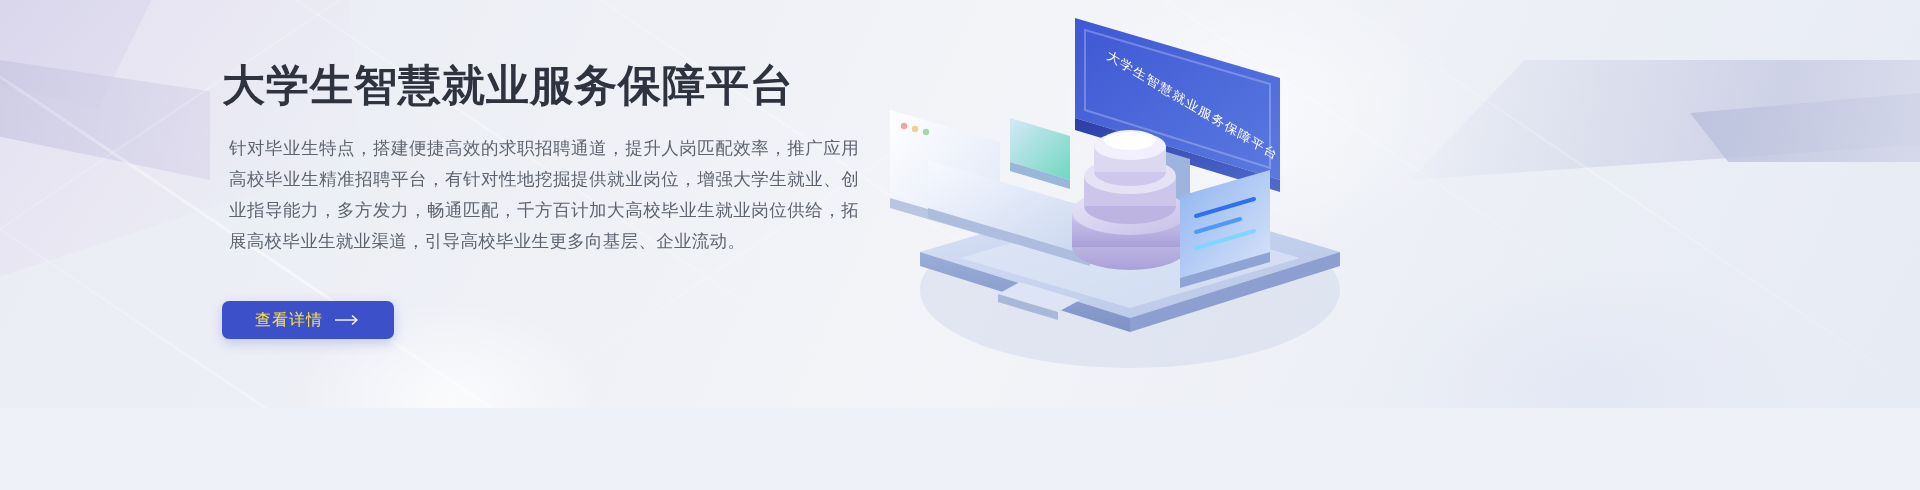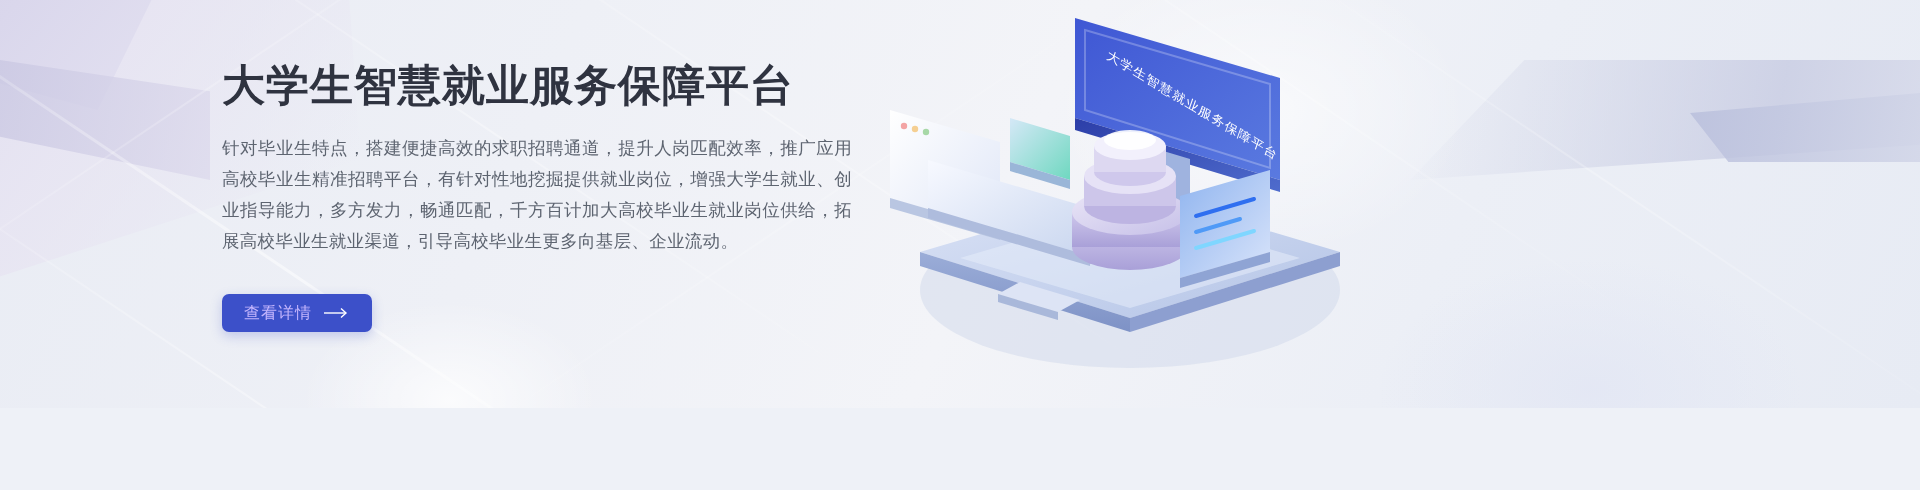--- a/index.html
+++ b/index.html
@@ -52,27 +52,27 @@
   .glowC{position:absolute;left:1380px;top:260px;width:420px;height:260px;border-radius:50%;
     background:radial-gradient(ellipse at center,rgba(226,230,244,.8),rgba(226,230,244,0) 72%);}
 
   
   #copy{position:absolute;left:222px;top:62px;width:640px;}
   #hero-title{
     font-size:43px;font-weight:bold;color:#2f3340;letter-spacing:1px;
     line-height:1.1;margin:0 0 24px 0;white-space:nowrap;
   }
   #hero-desc{
-    font-size:17.5px;color:#5d6470;line-height:31px;margin:0;width:630px;
+    font-size:17.5px;color:#5d6470;line-height:31px;margin:7px;width:630px;
     text-align:justify;text-justify:inter-character;letter-spacing:.3px;
   }
   #detail-button{
     display:inline-flex;align-items:center;gap:12px;
-    margin-top:37px;padding:0 22px;height:38px;
-    background:#3c50c9;color:#c4b5fd;border:none;border-radius:7px;
+    margin-top:37px;padding:0 33px;height:38px;
+    background:#3c50c9;color:#fde047;border:none;border-radius:7px;
     font-family:inherit;font-size:16px;letter-spacing:1px;cursor:pointer;
     box-shadow:0 4px 12px rgba(60,80,201,.25);
   }
   #detail-button .arrow{display:inline-block;width:26px;height:12px;position:relative;}
   #detail-button .arrow svg{display:block}
 
   
   #illustration{position:absolute;left:880px;top:0;width:560px;height:420px;}
 </style>
 </head>

